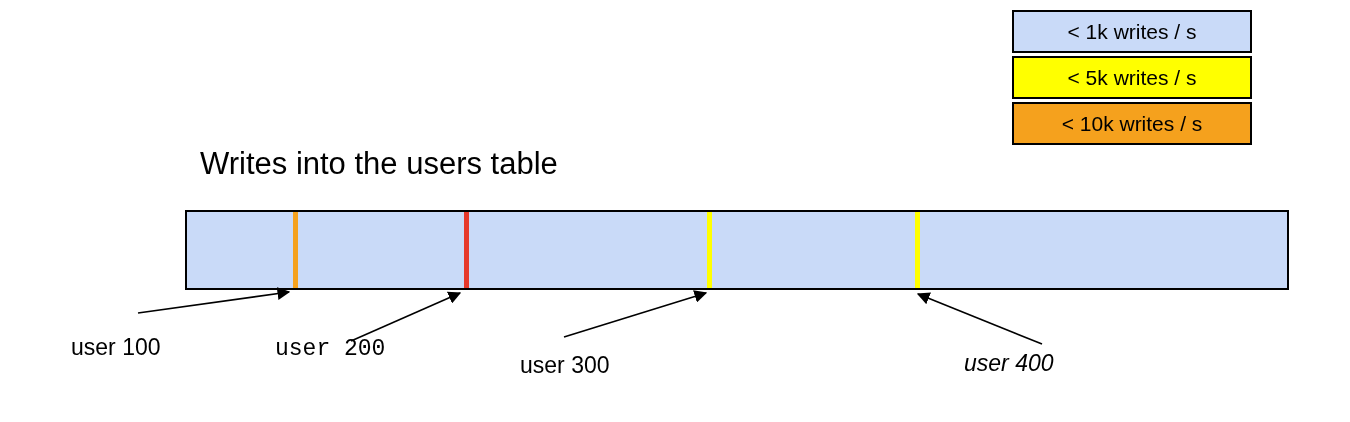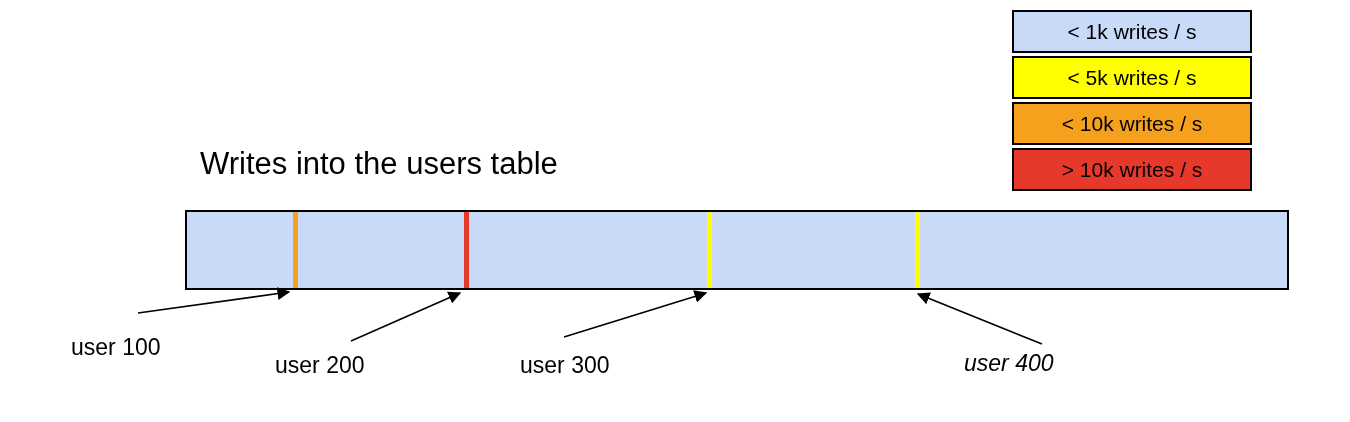--- a/index.html
+++ b/index.html
@@ -64,21 +64,21 @@
     height: 422px;
     pointer-events: none;
   }
   .callout-label {
     position: absolute;
     font-size: 23px;
     color: #000000;
     white-space: nowrap;
   }
   .callout-user-100 { left: 55px;  top: 334px; margin-left: 16px; }
-  .callout-user-200 { left: 275px; top: 352px; }
+  .callout-user-200 { left: 275px; top: 336px; font-family: Liberation Mono, monospace; }
   .callout-user-300 { left: 520px; top: 352px; }
   .callout-user-400 { left: 964px; top: 350px; font-style: italic; }
   .marker-1 { left: 9.6%; }
   .marker-2 { left: 25.2%; }
   .marker-3 { left: 47.3%; }
   .marker-4 { left: 66.2%; }
 </style>
 </head>
 <body>
 
@@ -88,23 +88,20 @@
 
   <div class="legend">
     <div class="legend-row" style="background-color: rgb(201, 218, 248);">
       <span>&lt; 1k writes / s</span>
     </div>
     <div class="legend-row" style="background-color: rgb(255, 255, 0);">
       <span>&lt; 5k writes / s</span>
     </div>
     <div class="legend-row" style="background-color: rgb(245, 161, 29); align-items: center;">
       <span>&lt; 10k writes / s</span>
-    </div>
-    <div class="legend-row" style="background-color: rgb(230, 57, 43);">
-      <span>&gt; 10k writes / s</span>
     </div>
   </div>
 
   <div class="users-bar" style="background-color: rgb(201, 218, 248);">
     <div class="hot-marker marker-1" style="background-color: rgb(245, 161, 29);"></div>
     <div class="hot-marker marker-2" style="background-color: rgb(230, 57, 43);"></div>
     <div class="hot-marker marker-3" style="background-color: rgb(255, 255, 0);"></div>
     <div class="hot-marker marker-4" style="background-color: rgb(255, 255, 0);"></div>
   </div>
 

